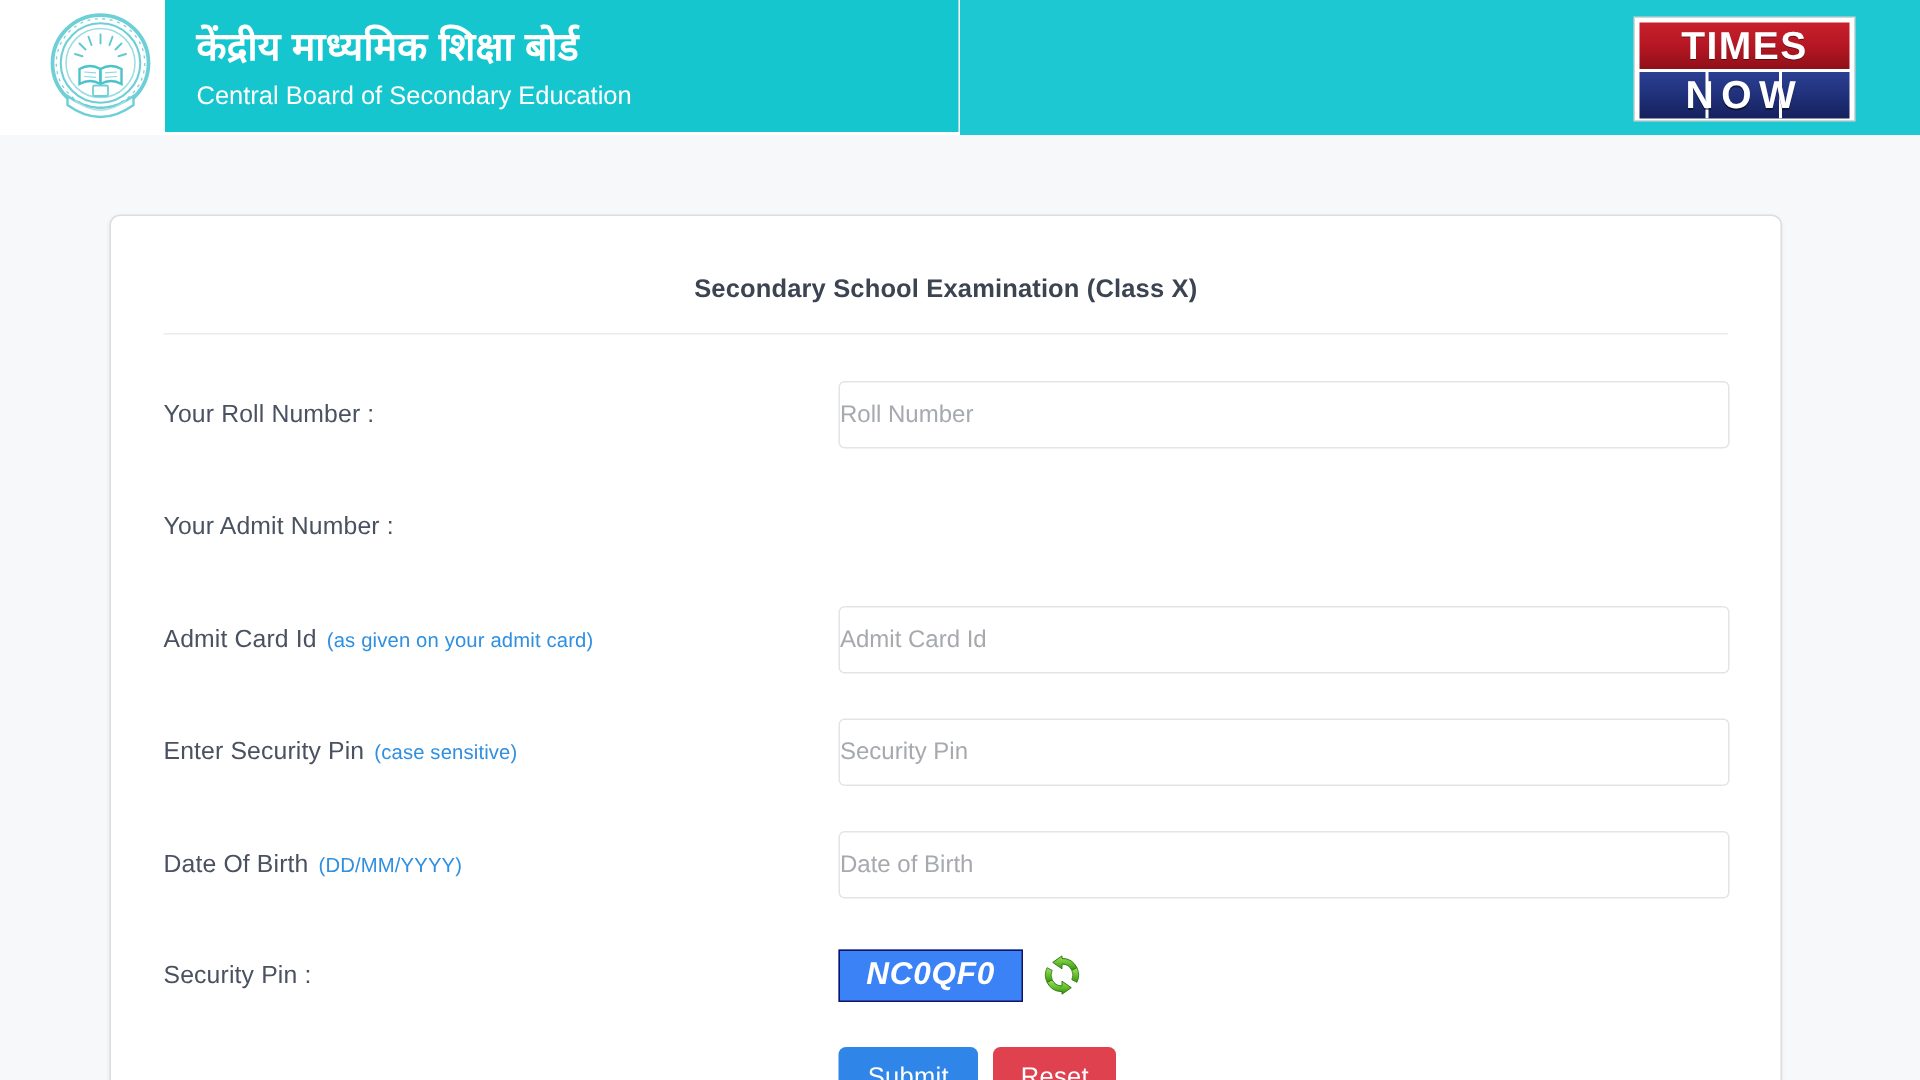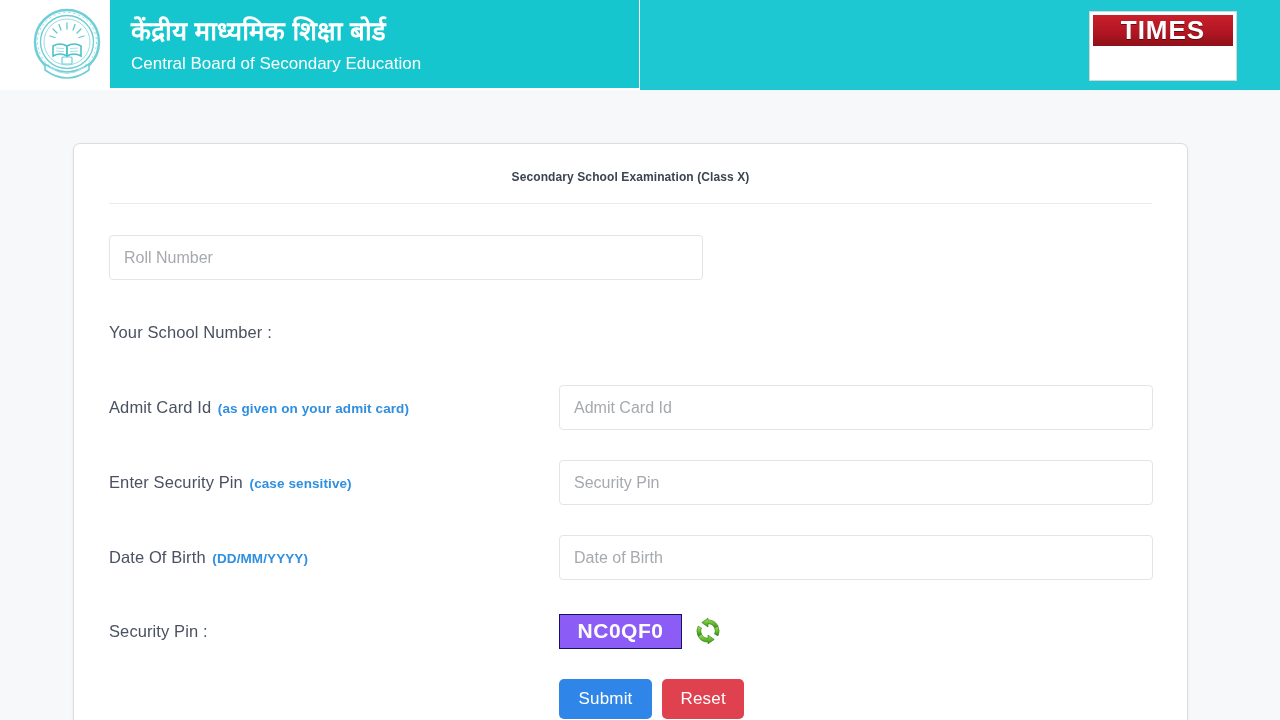--- a/index.html
+++ b/index.html
@@ -145,24 +145,24 @@
     width: 1115px;
     min-height: 600px;
     background: #ffffff;
     border: 1px solid #dddddd;
     border-radius: 7px;
     box-shadow: 0 1px 3px rgba(0,0,0,.07);
     box-sizing: border-box;
   }
 
   .card-title {
-    margin: 0;
+    margin: 13px;
     padding: 26px 0 0 0;
     text-align: center;
-    font-size: 12px;
+    font-size: 17px;
     font-weight: 700;
     color: #3b4450;
     letter-spacing: .1px;
   }
   .card-divider {
     margin: 19px 35px 0 35px;
     height: 1px;
     background: #e9ebee;
   }
 
@@ -180,33 +180,33 @@
     flex: 0 0 450px;
     font-size: 16.5px;
     color: #4a5160;
     font-weight: 400;
     letter-spacing: .1px;
     padding-right: 10px;
     box-sizing: border-box;
   }
   .label-hint {
     color: #2f8fe0;
-    font-weight: 700;
+    font-weight: 400;
     font-size: 13.5px;
     margin-left: 2px;
   }
   .form-field {
     flex: 1 1 auto;
   }
   .text-input {
     display: block;
     width: 594px;
     height: 45px;
     box-sizing: border-box;
-    padding: 0 14px;
+    padding: 0 0;
     font-family: "Liberation Sans", sans-serif;
     font-size: 16px;
     color: #55595f;
     background: #ffffff;
     border: 1px solid #e2e4e7;
     border-radius: 4px;
     outline: none;
   }
   .text-input::placeholder {
     color: #a6a9ad;
@@ -215,26 +215,27 @@
 
   
   .captcha-row { min-height: 72px; align-items: center; }
   .captcha-wrap {
     display: flex;
     align-items: center;
   }
   .captcha-box {
     width: 123px;
     height: 35px;
-    background: #8b5cf6;
+    background: #3b82f6;
     border: 1px solid #121266;
     display: flex;
     align-items: center;
     justify-content: center;
     box-sizing: border-box;
+    font-style: italic;
   }
   .captcha-text {
     color: #ffffff;
     font-family: "Liberation Sans", sans-serif;
     font-weight: 700;
     font-size: 21px;
     letter-spacing: .5px;
     user-select: none;
   }
   .refresh-icon {
@@ -328,42 +329,50 @@
 
     <div class="board-names">
       <div class="board-name-hi">केंद्रीय माध्यमिक शिक्षा बोर्ड</div>
       <div class="board-name-en">Central Board of Secondary Education</div>
     </div>
 
     <div class="timesnow-logo">
       <div class="tn-top">
         <div class="tn-word">TIMES</div>
       </div>
+      <div class="tn-bot">
+        <div class="tn-sep" style="left:44px"></div>
+        <div class="tn-sep" style="left:93px"></div>
+        <div class="tn-word">NOW</div>
+      </div>
     </div>
   </div>
 
   <div class="content-area">
 
     <div class="result-card">
 
       <h1 class="card-title">Secondary School Examination (Class X)</h1>
 
       <div class="card-divider"></div>
 
       <div class="form-body">
 
         <div class="form-row">
+          <div class="form-label">
+            <span>Your Roll Number :</span>
+          </div>
           <div class="form-field">
             <input class="text-input" type="text" placeholder="Roll Number" style="">
           </div>
         </div>
 
         <div class="form-row">
           <div class="form-label">
-            <span>Your School Number :</span>
+            <span>Your Admit Number :</span>
           </div>
         </div>
 
         <div class="form-row">
           <div class="form-label">
             <span>Admit Card Id</span>
             <span class="label-hint">(as given on your admit card)</span>
           </div>
           <div class="form-field">
             <input class="text-input" type="text" placeholder="Admit Card Id" style="">

